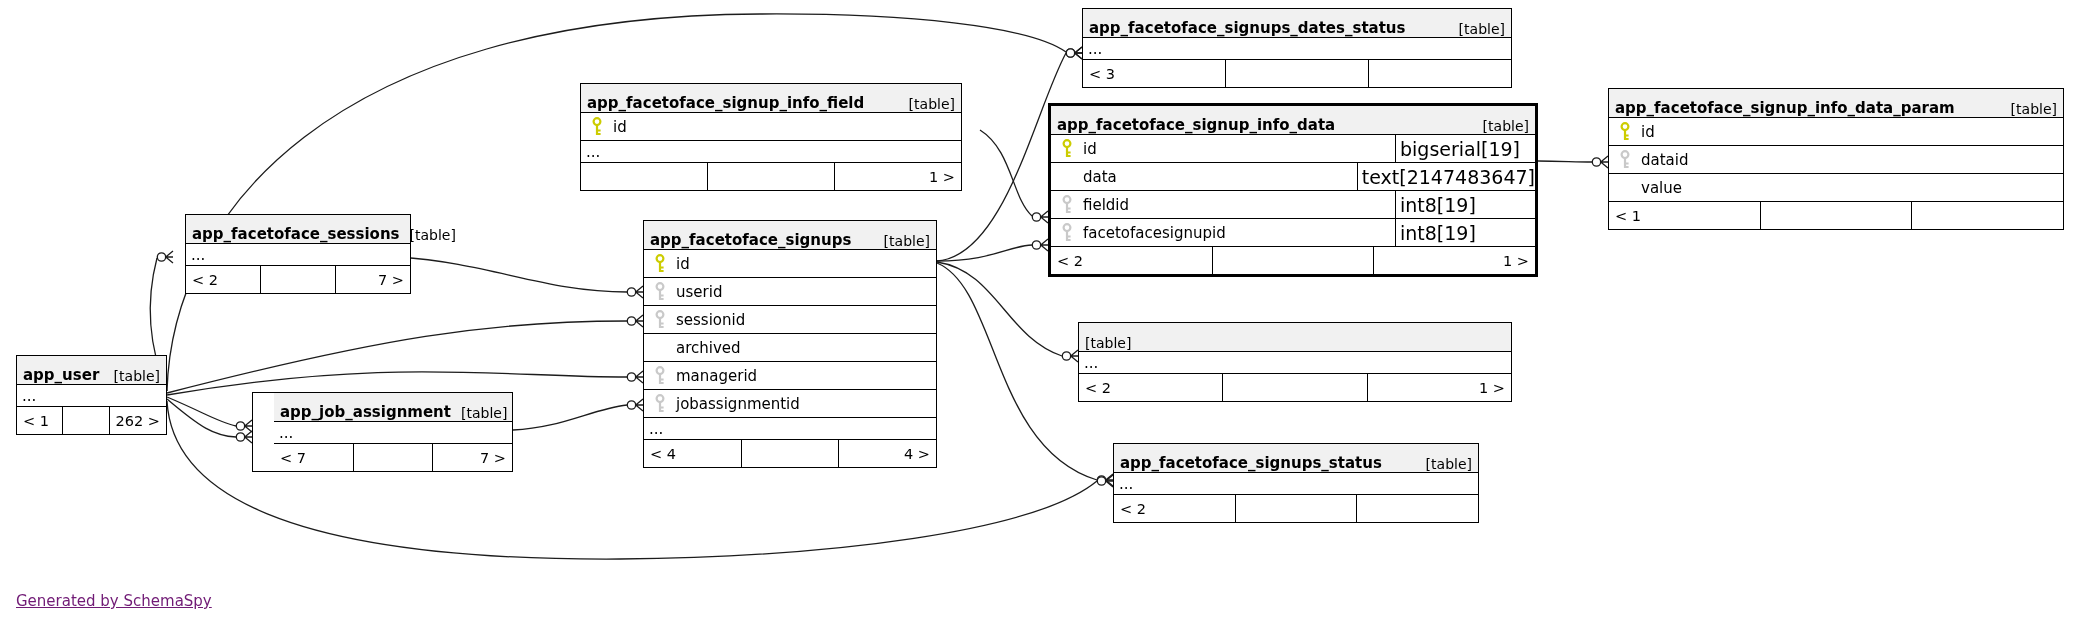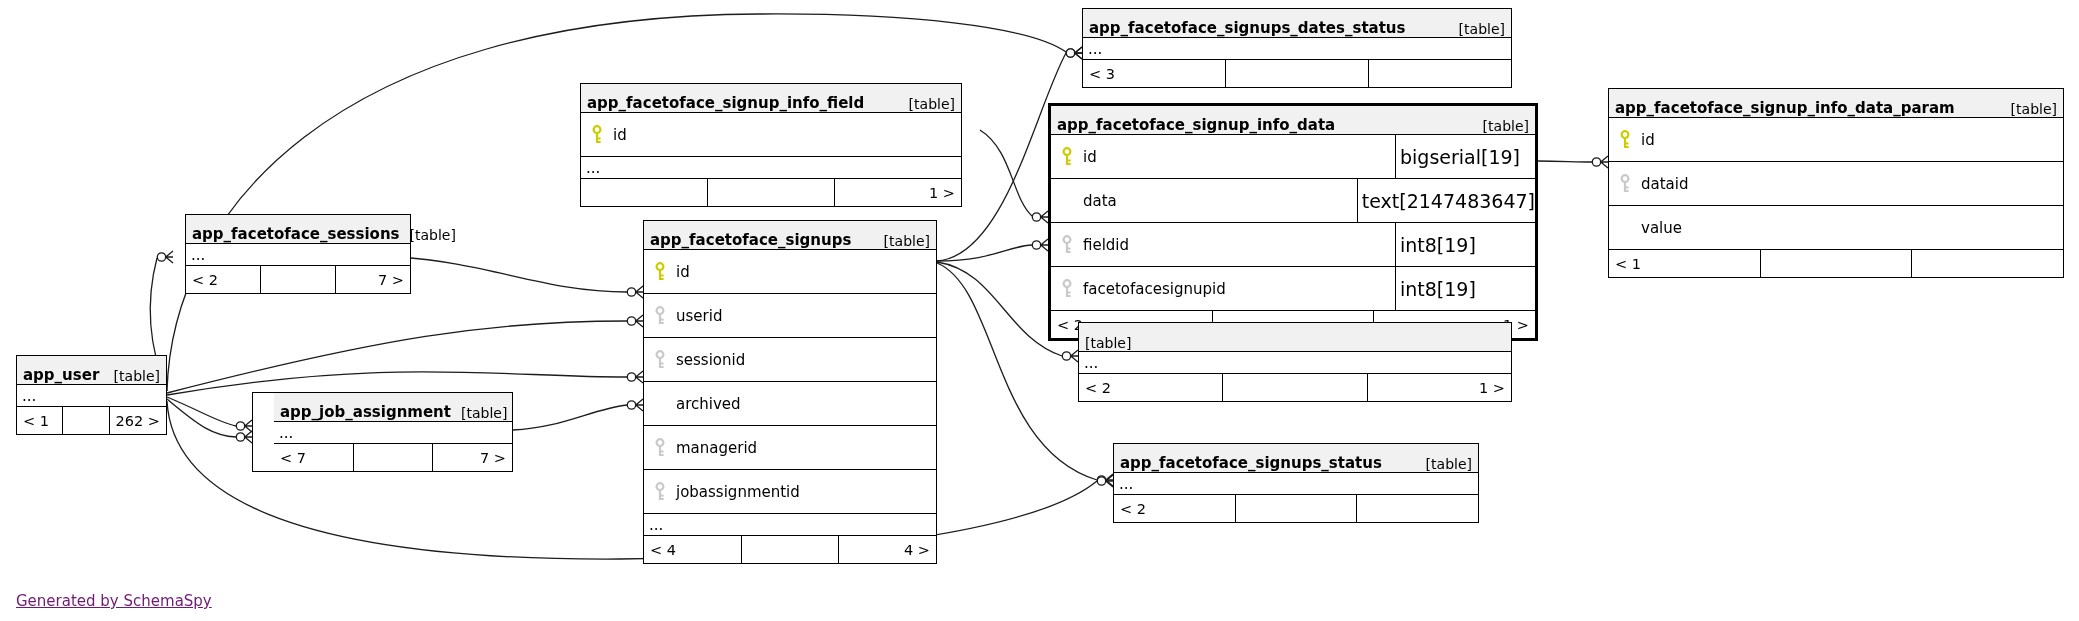--- a/index.html
+++ b/index.html
@@ -17,21 +17,21 @@
   .table-card.emphasized{border-width:3px;}
   .t-header{
     display:flex;justify-content:space-between;align-items:flex-end;
     background:#f1f1f1;border-bottom:1.5px solid #000;
     padding:0 6px;height:29px;box-sizing:border-box;gap:10px;
   }
   .t-title{font-weight:bold;font-size:15px;white-space:nowrap;cursor:pointer;}
   .t-badge{font-size:14px;white-space:nowrap;}
   .t-row{
     display:flex;align-items:center;border-bottom:1.2px solid #000;
-    height:44px;box-sizing:border-box;background:#fff;
+    height:28px;box-sizing:border-box;background:#fff;
   }
   .t-row.ellipsis{height:22px;padding-left:5px;}
   .key-slot{width:32px;display:flex;justify-content:center;align-items:center;flex:0 0 32px;}
   .r-name{font-size:15px;white-space:nowrap;flex:1;}
   .r-type{
     flex:0 0 140px;border-left:1.2px solid #000;align-self:stretch;
     display:flex;align-items:center;padding-left:4px;font-size:19px;
     box-sizing:border-box;white-space:nowrap;
   }
   .ellipsis-text{font-size:15px;}

